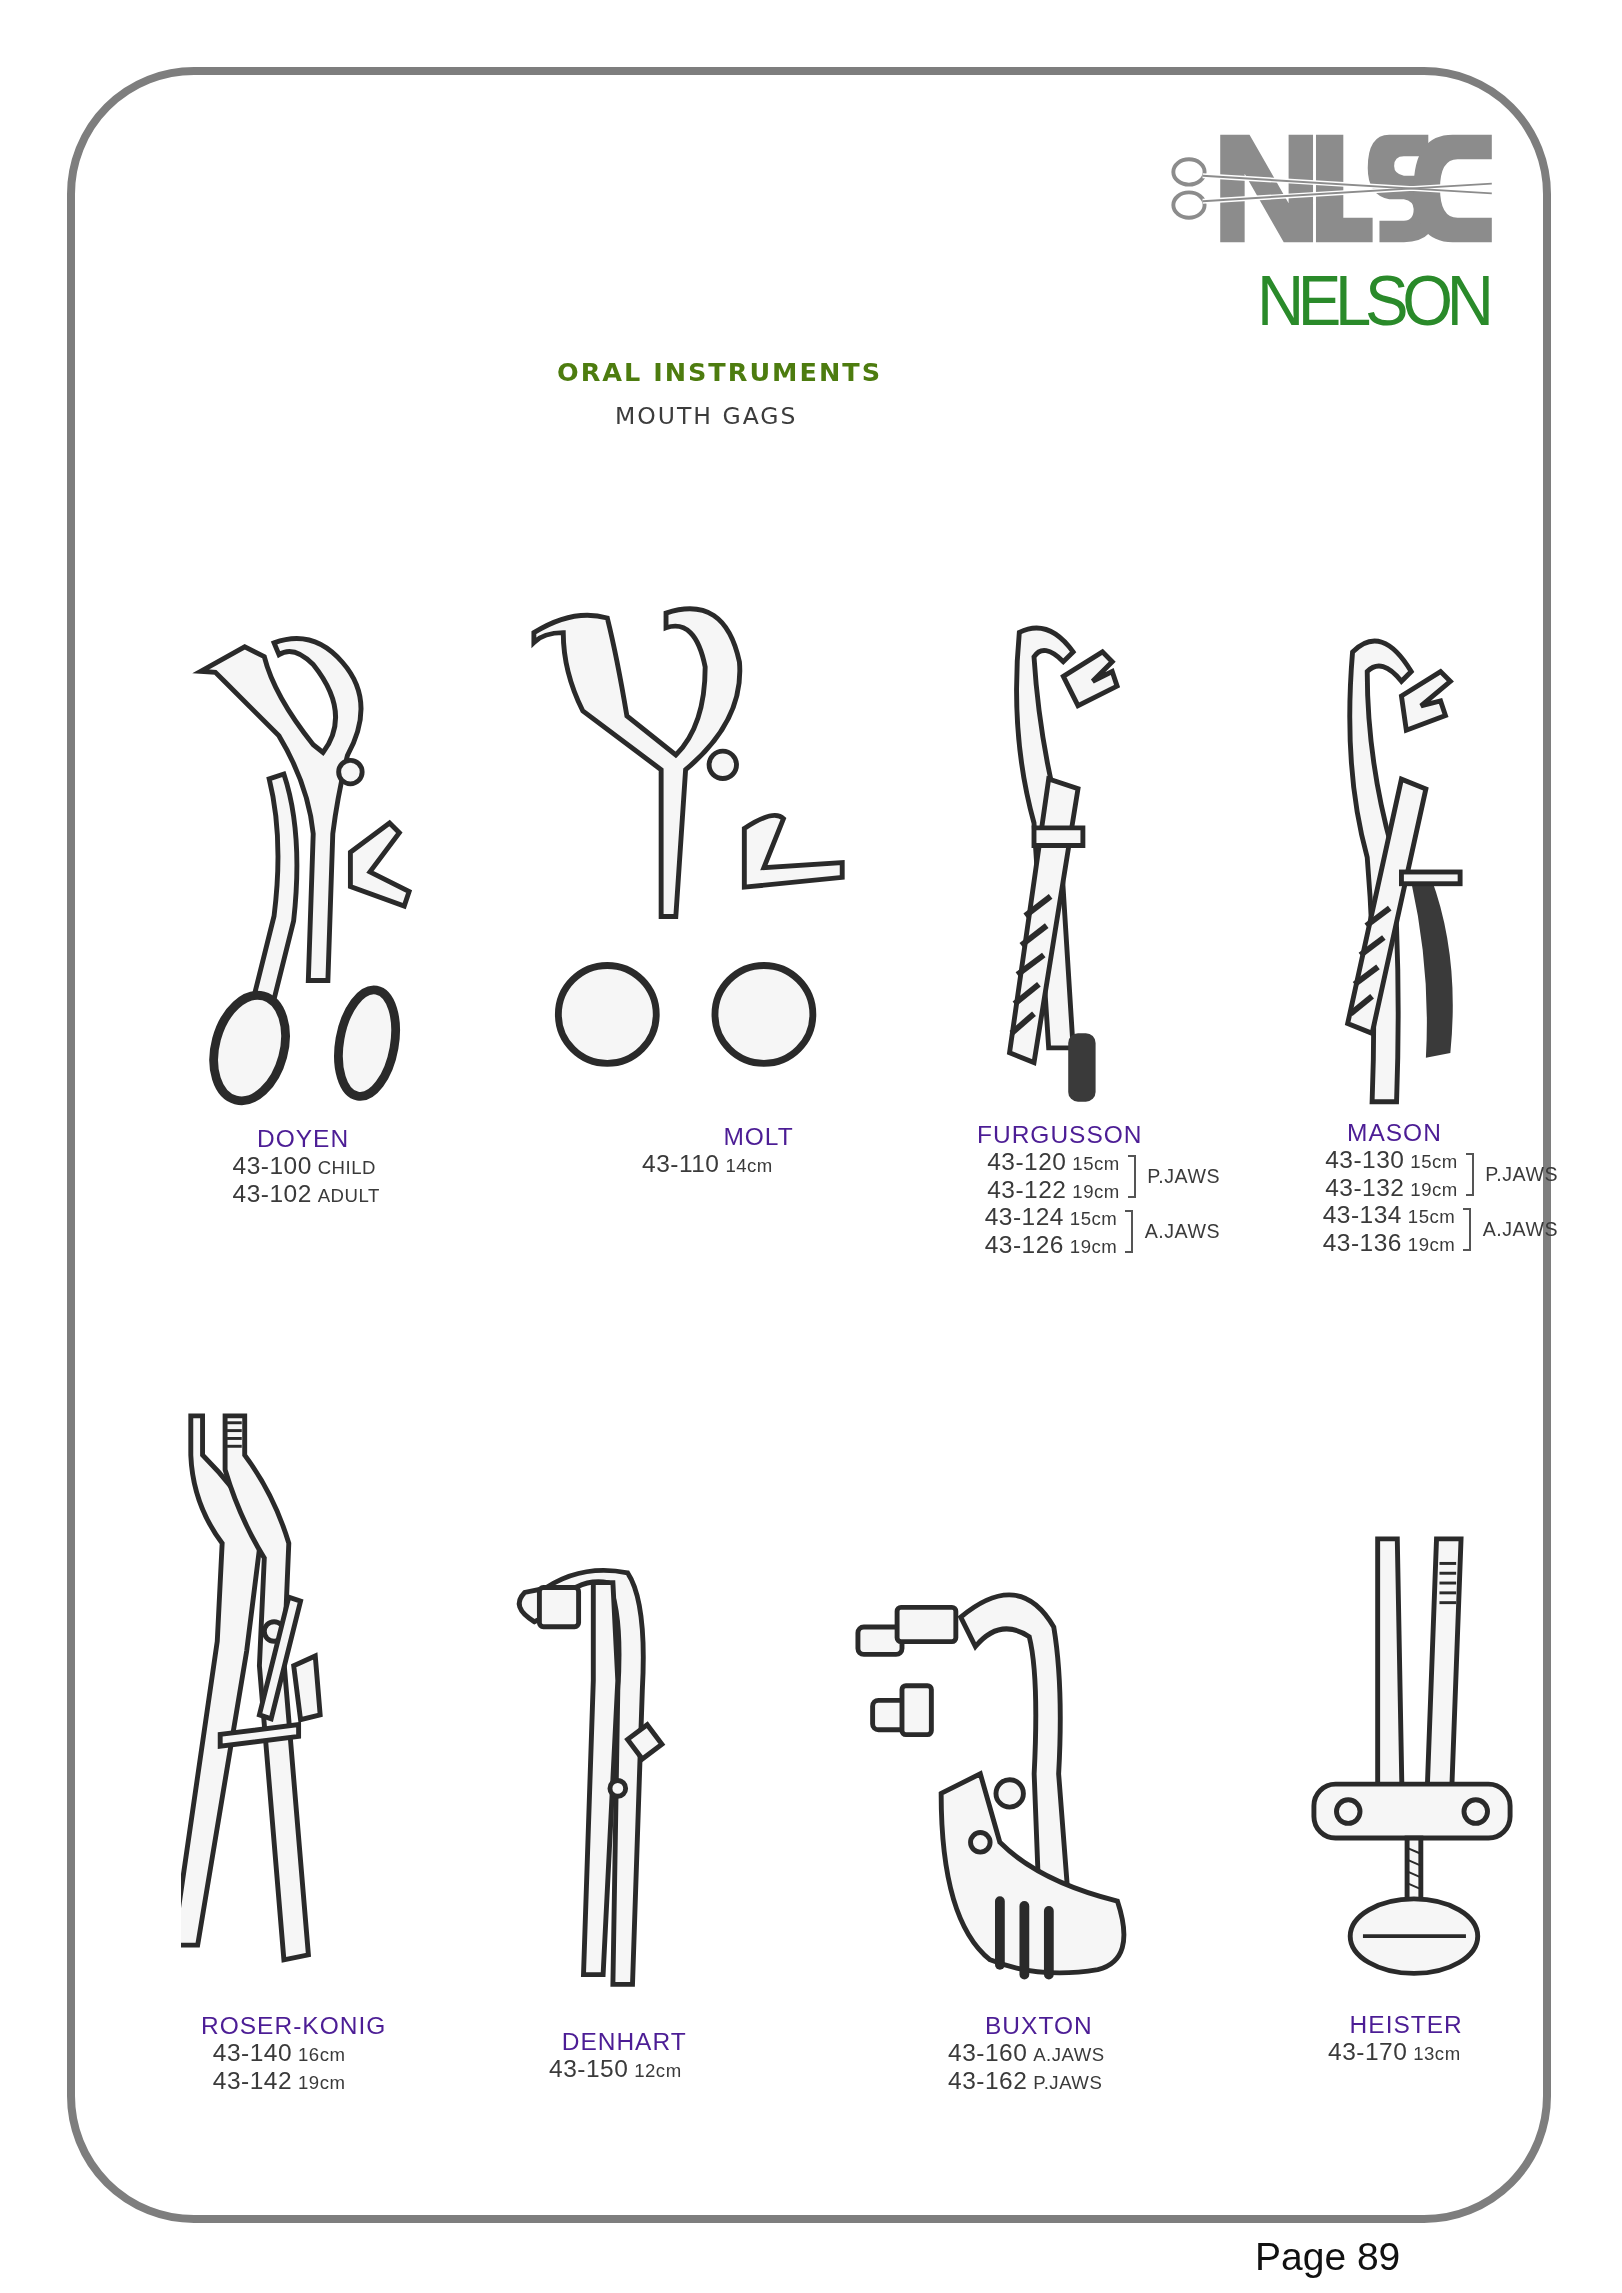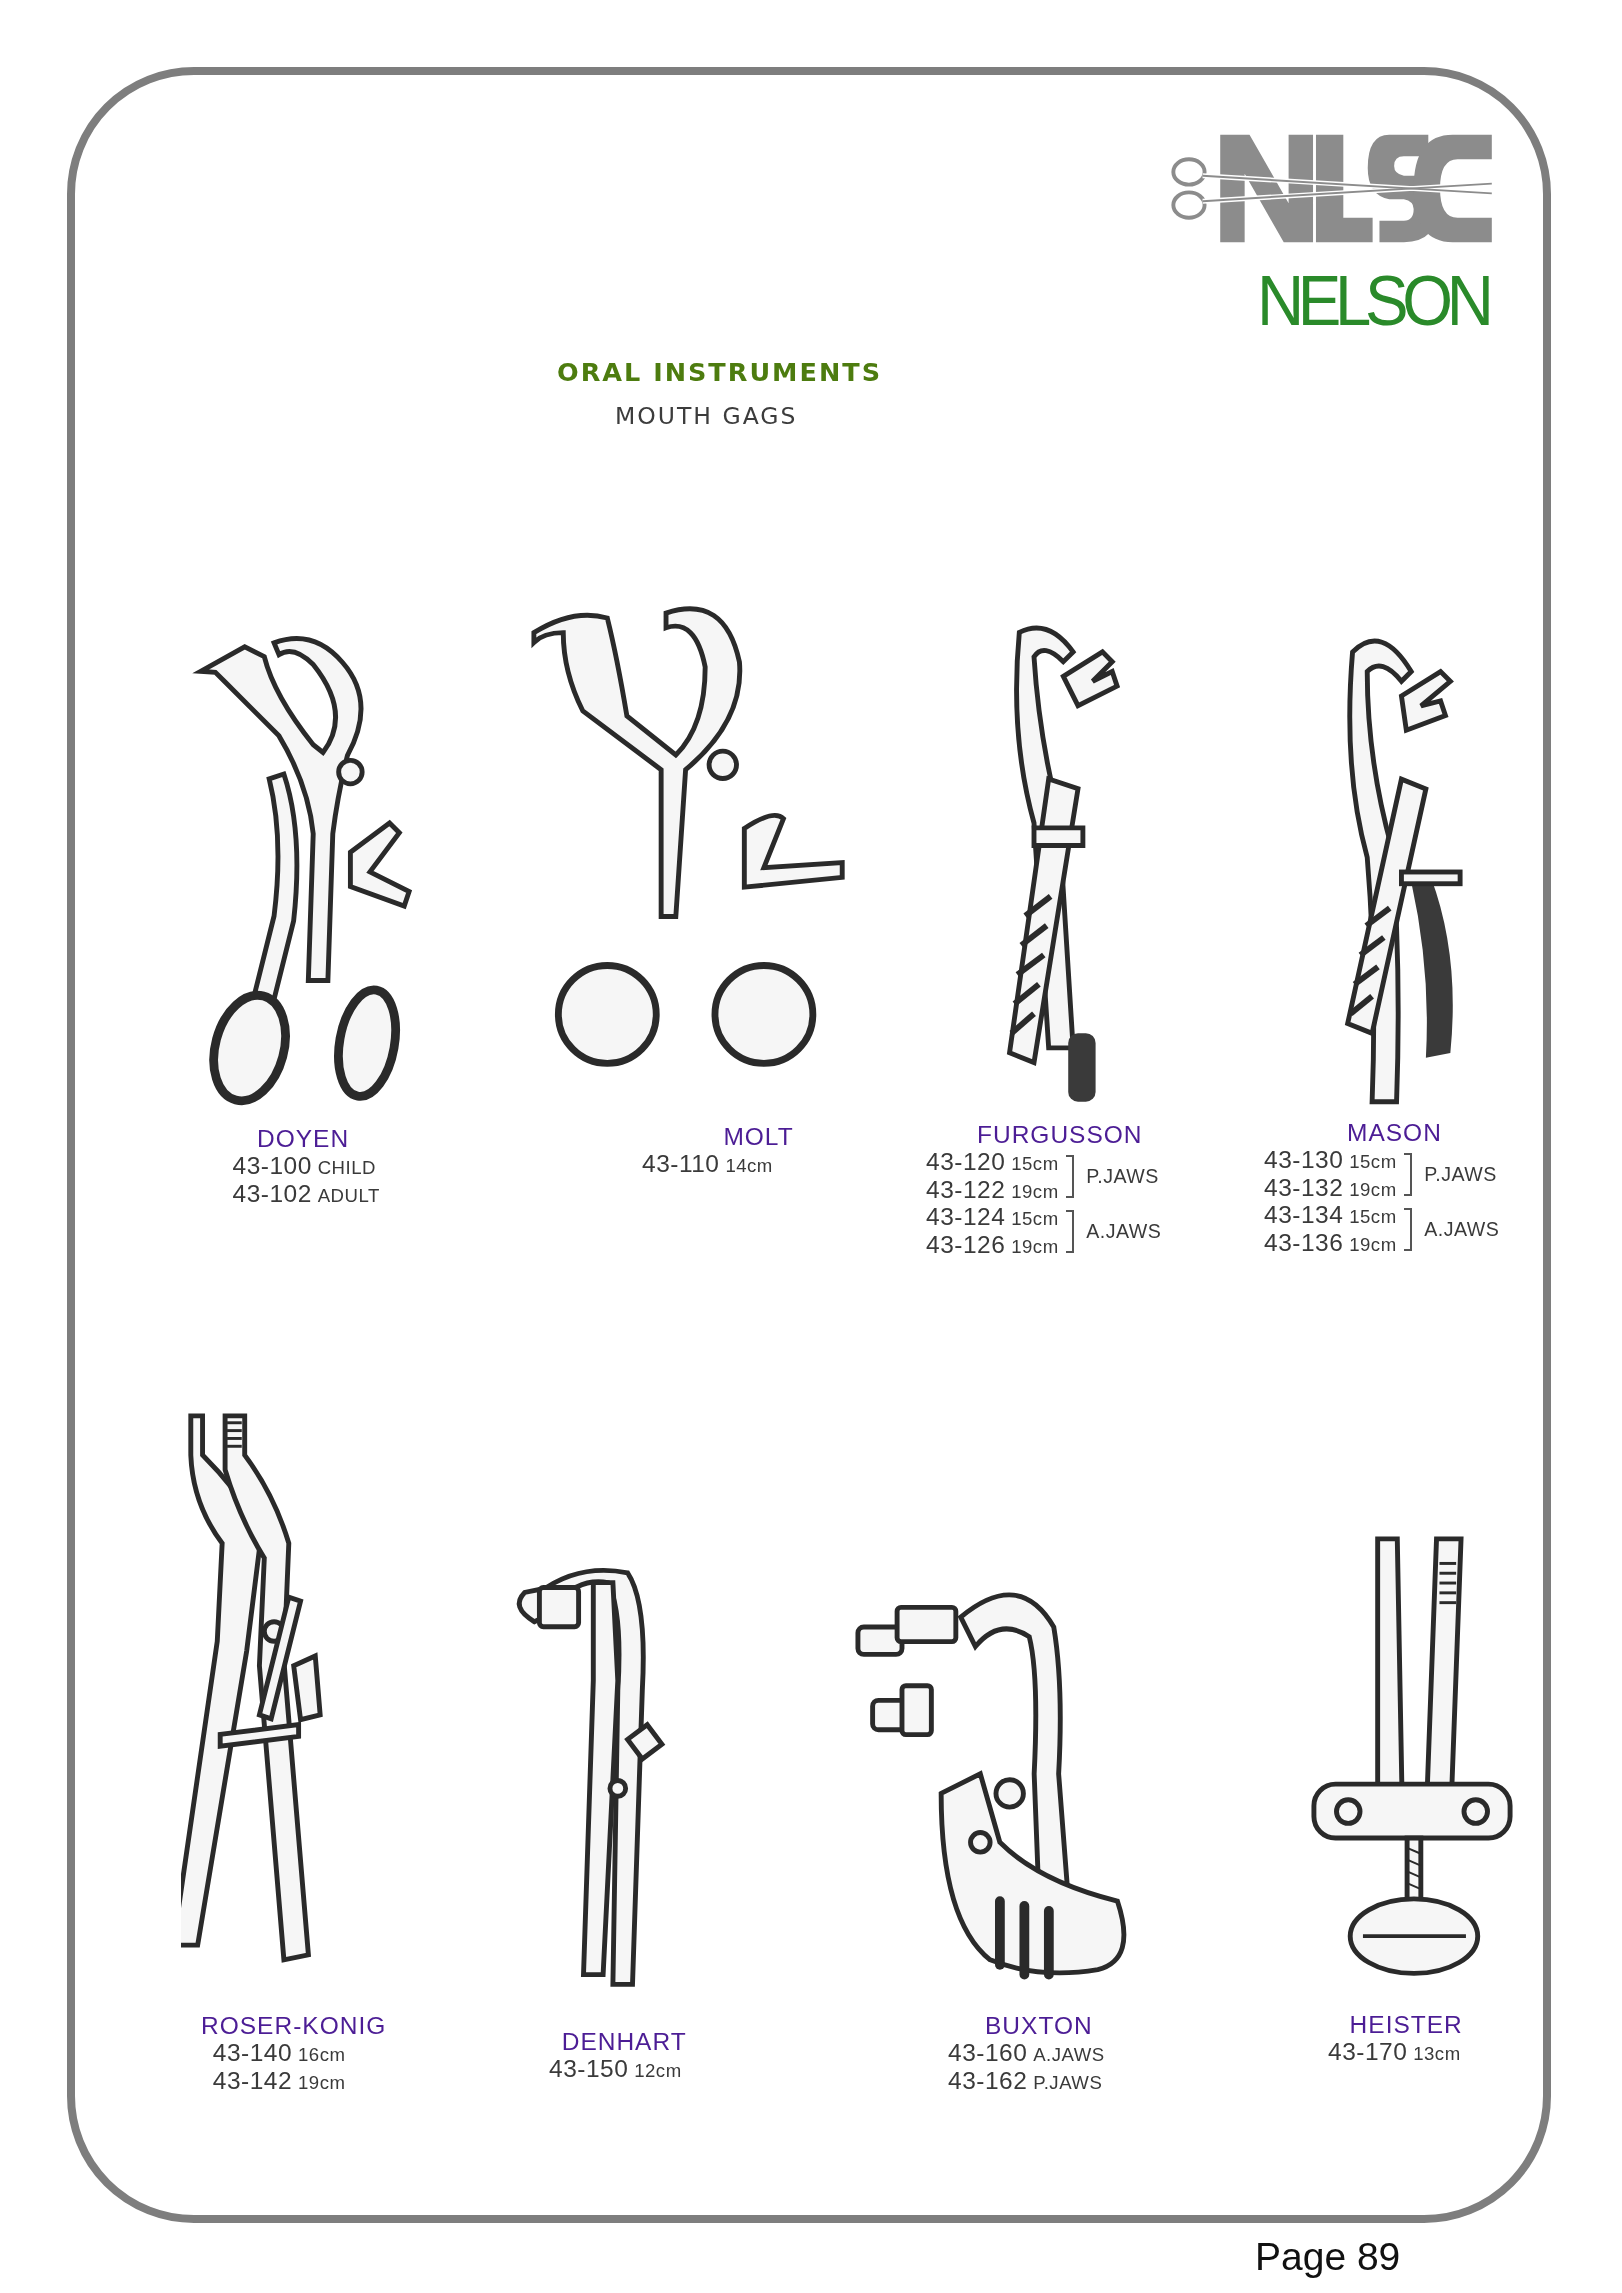--- a/index.html
+++ b/index.html
@@ -8,21 +8,21 @@
   .logo { position:absolute; left:1169px; top:125px; width:333px; height:206px; }
   .logo-nsc { position:absolute; left:0; top:0; width:333px; height:127px; }
   .logo-nelson { position:absolute; left:88px; top:135px; font-family:"Liberation Sans", sans-serif; font-size:71px; color:#2a8a2a; letter-spacing:-6.9px; transform:scaleX(0.92); transform-origin:left top; font-weight:400; }
   .title { position:absolute; left:557px; top:357px; font-family:"DejaVu Sans", sans-serif; font-weight:bold; font-size:25.5px; letter-spacing:2px; color:#4d7c0f; }
   .subtitle { position:absolute; left:615px; top:402px; font-family:"DejaVu Sans", sans-serif; font-size:23.5px; letter-spacing:2px; color:#3c3c3c; }
   .item { position:absolute; text-align:left; }
   .item .name { font-size:24.5px; letter-spacing:1px; color:#4c1d95; text-align:center; }
   .item .row { font-size:23.5px; letter-spacing:0.5px; white-space:nowrap; line-height:25.5px; }
   .item .row .code { font-size:24.5px; }
   .item .row .note { font-size:18.6px; margin-left:5.9px; }
-  .group { display:flex; align-items:center; }
+  .group { display:flex; align-items:center;justify-content:flex-end; }
   .group .rows { display:flex; flex-direction:column; }
   .bracket { width:5.9px; height:39px; border:2px solid #555; border-left:none; margin:0 11.8px 0 7.8px; }
   .group .label { font-size:19.6px; letter-spacing:0.5px; }
   .illus { position:absolute; }
   .page-num { position:absolute; left:1255px; top:2235px; font-family:"Liberation Sans", sans-serif; font-size:39px; color:#111; }
   svg .metal { fill:#f6f6f6; stroke:#2a2a2a; stroke-width:5; }
   svg .dark { fill:#3a3a3a; }
 </style>
 </head>
 <body>

